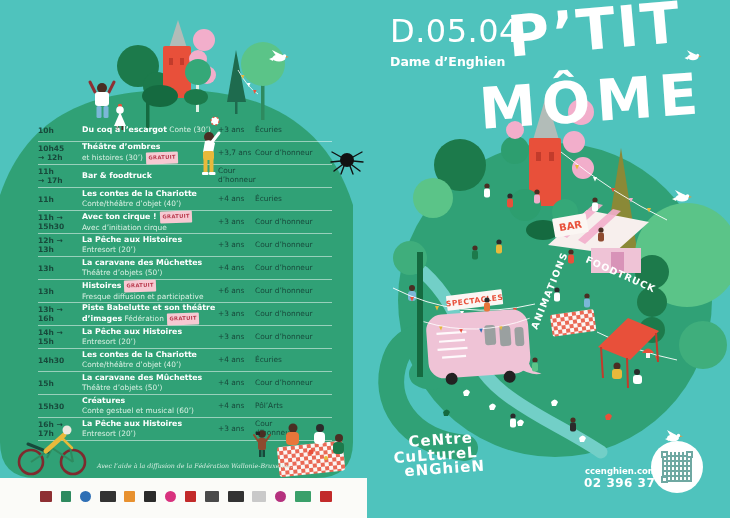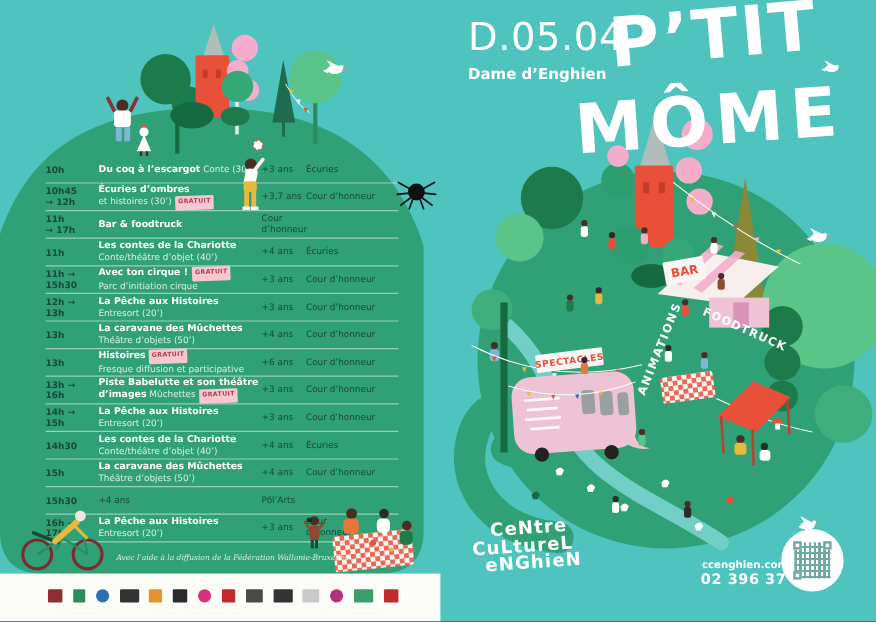--- a/index.html
+++ b/index.html
@@ -2,21 +2,21 @@
 <html><head>
 <meta charset="utf-8">
 <style>
   html,body{margin:0;padding:0;background:#3a3a3a;}
   .canvas{position:relative;width:730px;height:518px;background:#4FC3BD;overflow:hidden;
           font-family:"DejaVu Sans",sans-serif;}
   svg{position:absolute;display:block;}
   .z1{z-index:1}.z3{z-index:3}
 
   
-  .schedule{position:absolute;left:38px;top:130px;width:294px;z-index:2;}
+  .schedule{position:absolute;left:38px;top:119px;width:294px;z-index:2;}
   .row{display:grid;grid-template-columns:44px 136px 37px 77px;align-items:center;
        height:22px;border-bottom:1px solid rgba(255,255,255,.5);}
   .tc{font:bold 7.5px/9px "DejaVu Sans",sans-serif;color:#17493B;}
   .tc div:empty{display:none;}
   .ct{display:flex;flex-direction:column;justify-content:center;}
   .tl{font:bold 7.8px/9.6px "DejaVu Sans",sans-serif;color:#fff;white-space:nowrap;}
   .tl:empty{display:none;}
   .tl .r{font-weight:normal;font-size:7.4px;color:#D9F0E3;}
   .badge{display:inline-block;background:#F6C9D2;color:#B8394C;font-size:5.2px;font-weight:bold;
          padding:1px 2.5px;border-radius:1px;margin-left:3px;letter-spacing:.3px;
@@ -147,21 +147,21 @@
       <div class="age">+3 ans</div>
       <div class="loc">Écuries</div>
     </div>
 
     <div class="row">
       <div class="tc">
           <div>10h45</div>
           <div>→ 12h</div>
         </div>
       <div class="ct">
-          <div class="tl"><span class="b">Écuries d’ombres</span></div>
+          <div class="tl"><span class="b">Théâtre d’ombres</span></div>
           <div class="tl"><span class="r">et histoires (30’)</span><span class="badge">GRATUIT</span></div>
         </div>
       <div class="age">+3,7 ans</div>
       <div class="loc">Cour d’honneur</div>
     </div>
 
     <div class="row">
       <div class="tc">
           <div>11h</div>
           <div>→ 17h</div>
@@ -185,21 +185,21 @@
       <div class="loc">Écuries</div>
     </div>
 
     <div class="row">
       <div class="tc">
           <div>11h →</div>
           <div>15h30</div>
         </div>
       <div class="ct">
           <div class="tl"><span class="b">Avec ton cirque !</span><span class="badge">GRATUIT</span></div>
-          <div class="tl"><span class="r">Parc d’initiation cirque</span></div>
+          <div class="tl"><span class="r">Avec d’initiation cirque</span></div>
         </div>
       <div class="age">+3 ans</div>
       <div class="loc">Cour d’honneur</div>
     </div>
 
     <div class="row">
       <div class="tc">
           <div>12h →</div>
           <div>13h</div>
         </div>
@@ -235,21 +235,21 @@
       <div class="loc">Cour d’honneur</div>
     </div>
 
     <div class="row">
       <div class="tc">
           <div>13h →</div>
           <div>16h</div>
         </div>
       <div class="ct">
           <div class="tl"><span class="b">Piste Babelutte et son théâtre</span></div>
-          <div class="tl"><span class="b">d’images</span><span class="r"> Mûchettes</span><span class="badge">GRATUIT</span></div>
+          <div class="tl"><span class="b">d’images</span><span class="r"> Fédération</span><span class="badge">GRATUIT</span></div>
         </div>
       <div class="age">+3 ans</div>
       <div class="loc">Cour d’honneur</div>
     </div>
 
     <div class="row">
       <div class="tc">
           <div>14h →</div>
           <div>15h</div>
         </div>
@@ -281,20 +281,24 @@
           <div class="tl"><span class="b">La caravane des Mûchettes</span></div>
           <div class="tl"><span class="r">Théâtre d’objets (50’)</span></div>
         </div>
       <div class="age">+4 ans</div>
       <div class="loc">Cour d’honneur</div>
     </div>
 
     <div class="row">
       <div class="tc">
           <div>15h30</div>
+        </div>
+      <div class="ct">
+          <div class="tl"><span class="b">Créatures</span></div>
+          <div class="tl"><span class="r">Conte gestuel et musical (60’)</span></div>
         </div>
       <div class="age">+4 ans</div>
       <div class="loc">Pôl’Arts</div>
     </div>
 
     <div class="row">
       <div class="tc">
           <div>16h →</div>
           <div>17h</div>
         </div>

